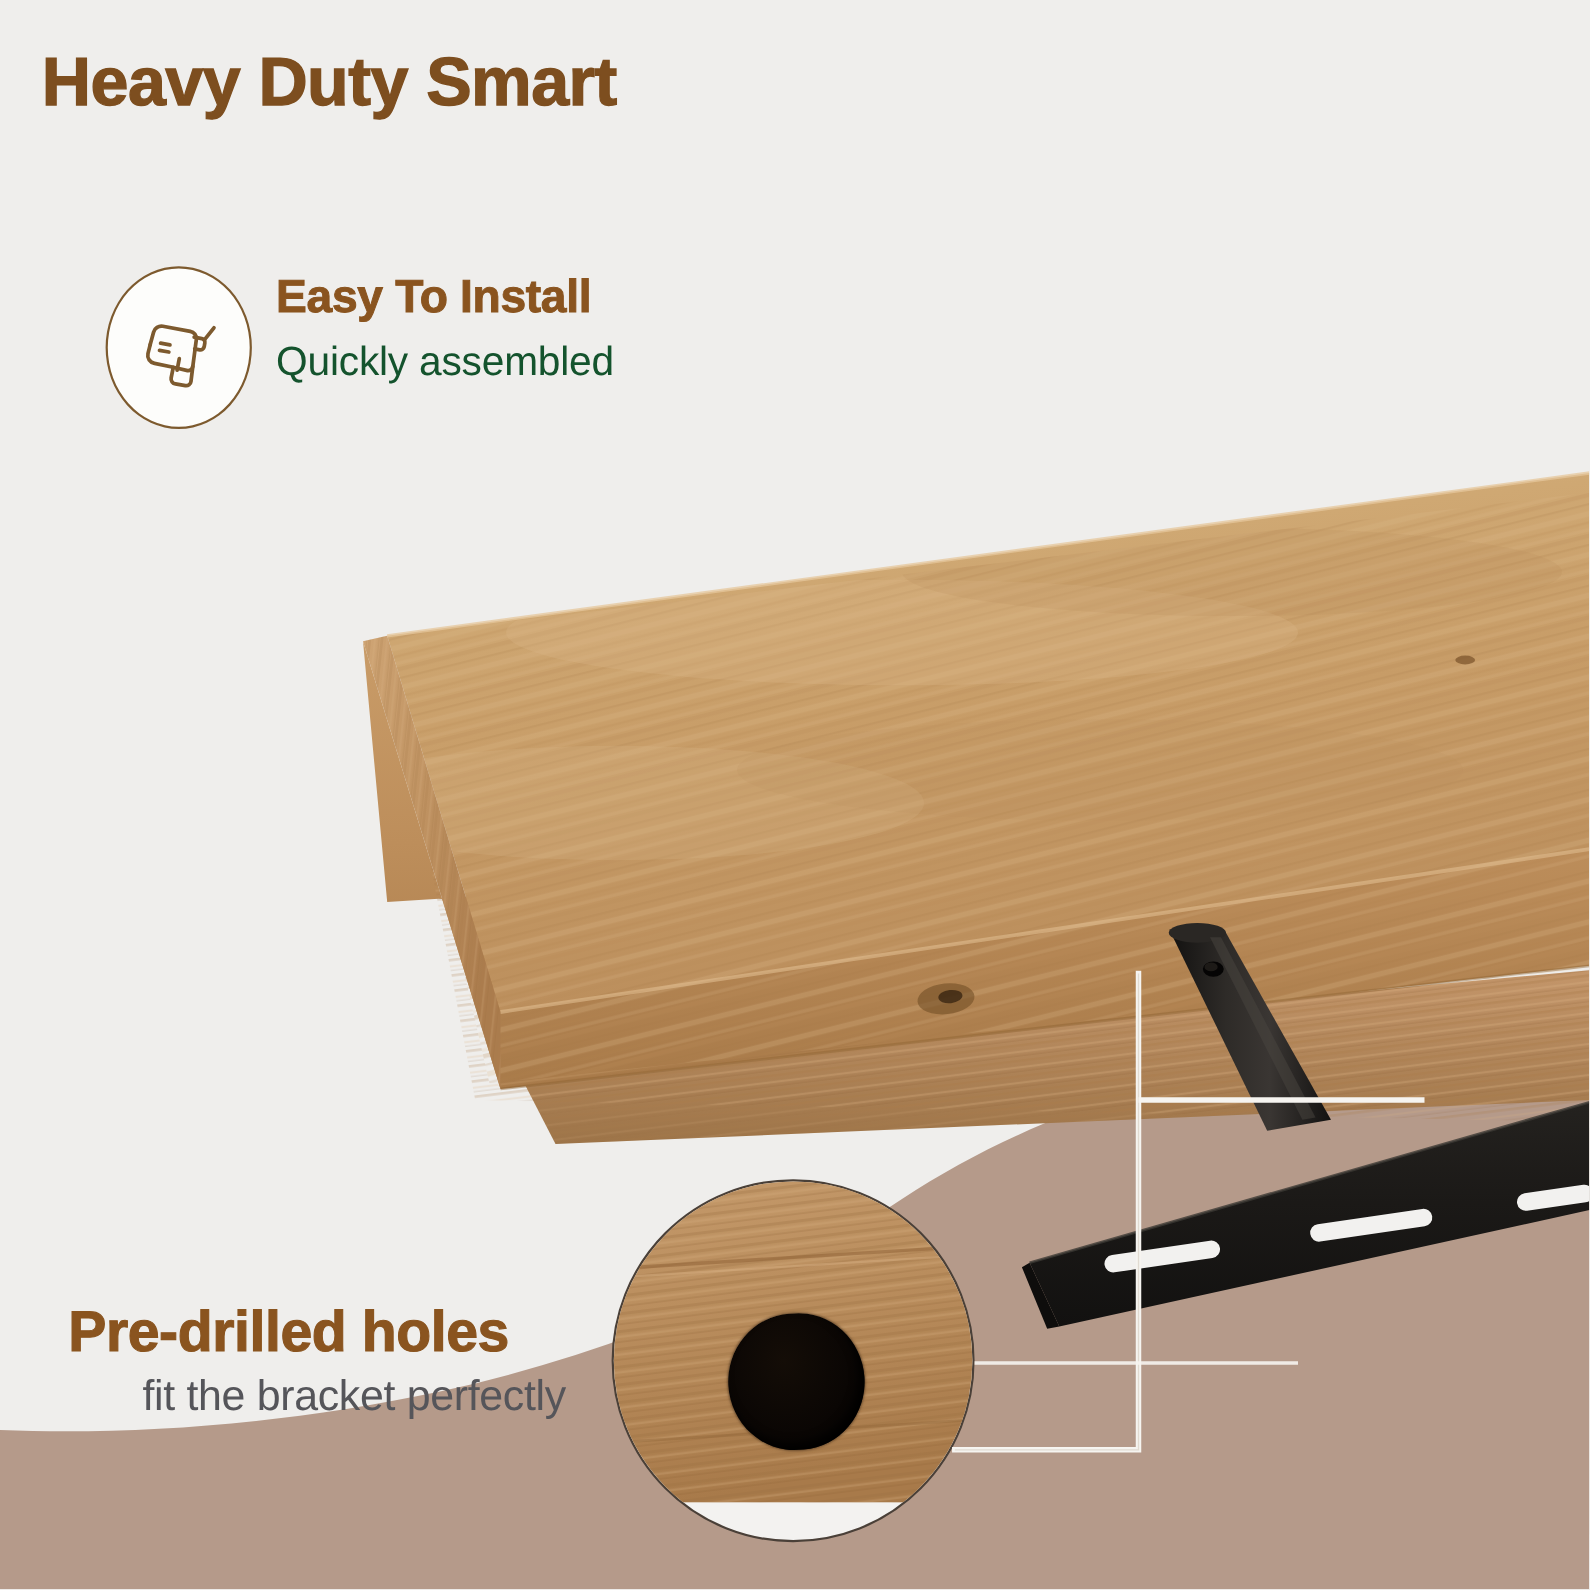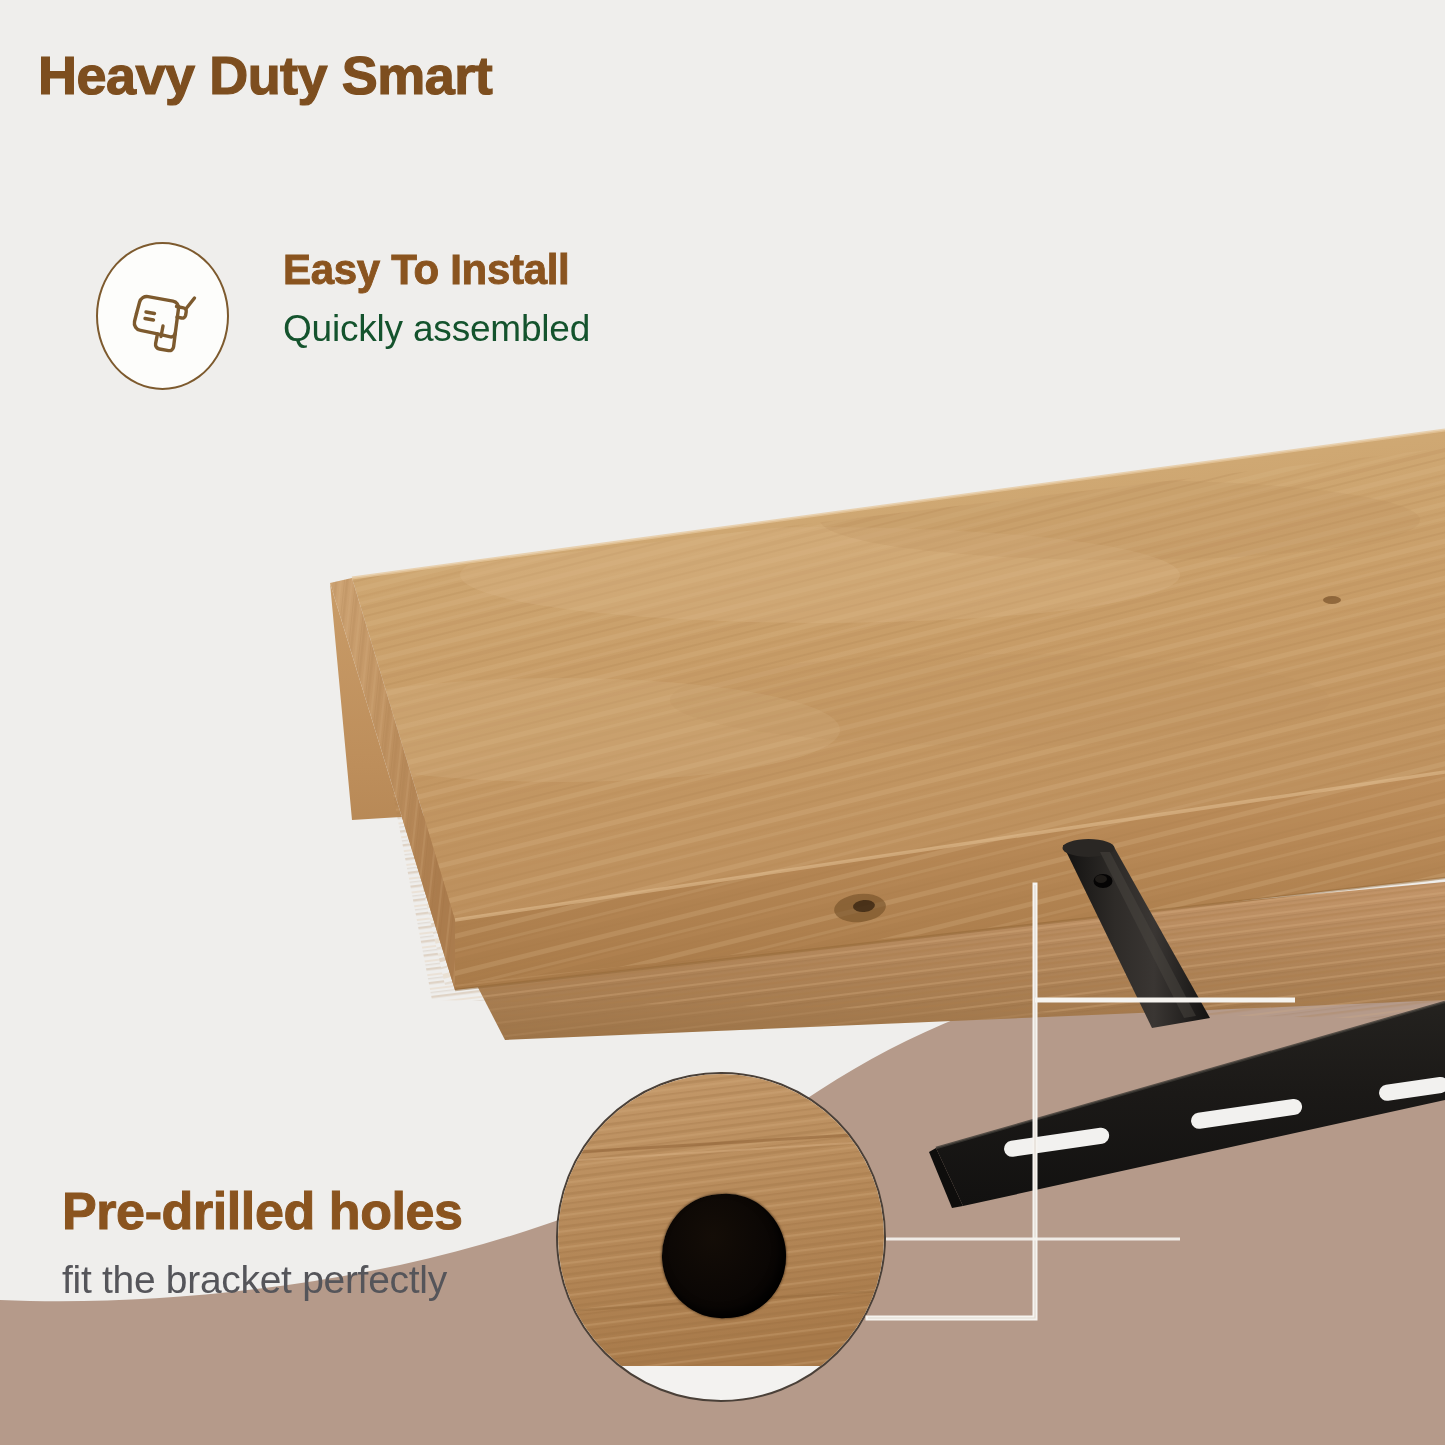--- a/index.html
+++ b/index.html
@@ -8,29 +8,29 @@
     background:#efeeec;
     font-family:"Liberation Sans",sans-serif;
     position:relative;
   }
   .stage{position:absolute;inset:0;width:1445px;height:1445px;overflow:hidden;background:#efeeec;}
 
   
   .headline{
     position:absolute;left:38px;top:42px;width:820px;
     color:#7d4e1f;
-    font-size:54px;line-height:66px;
+    font-size:62px;line-height:66px;
     font-weight:bold;letter-spacing:-0.5px;
     -webkit-text-stroke:1.2px #7d4e1f;
   }
   .headline .l2{display:block;}
 
   
   .features{position:absolute;left:0;top:242px;width:1445px;height:170px;}
-  .feature{position:absolute;top:0;display:flex;align-items:flex-start;gap:32px;}
+  .feature{position:absolute;top:0;display:flex;align-items:flex-start;}
   .feature.f1{left:96px;}
   .feature.f2{left:758px;}
 
   .badge{
     width:133px;height:148px;flex:0 0 133px;
     border:2px solid #7d5a2e;
     border-radius:50%;
     background:#fdfdfb;
     display:flex;align-items:center;justify-content:center;
     box-sizing:border-box;
@@ -49,22 +49,22 @@
   }
   .fdesc span{display:block;white-space:nowrap;}
 
   
   .caption{position:absolute;left:62px;top:1186px;width:520px;}
   .ctitle{
     color:#8a541f;font-size:52px;line-height:50px;font-weight:bold;
     letter-spacing:-0.4px;-webkit-text-stroke:1px #8a541f;white-space:nowrap;
   }
   .cdesc{
-    color:#55555a;font-size:39px;line-height:48px;margin-top:20px;
-    letter-spacing:-0.3px;white-space:nowrap;
+    color:#55555a;font-size:39px;line-height:48px;margin-top:10px;
+    letter-spacing:-0.3px;white-space:nowrap;text-align:center;
   }
 
   
   .scene{position:absolute;left:0;top:400px;width:1445px;height:1045px;overflow:hidden;}
 
   
   .swoosh{position:absolute;left:0;top:0;width:1445px;height:1045px;}
 
   .photo-svg{position:absolute;left:0;top:0;width:1445px;height:1045px;}
 

